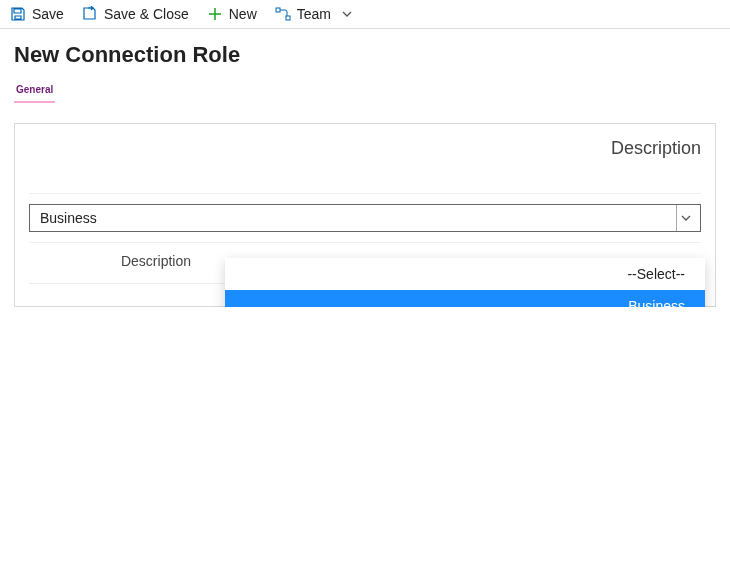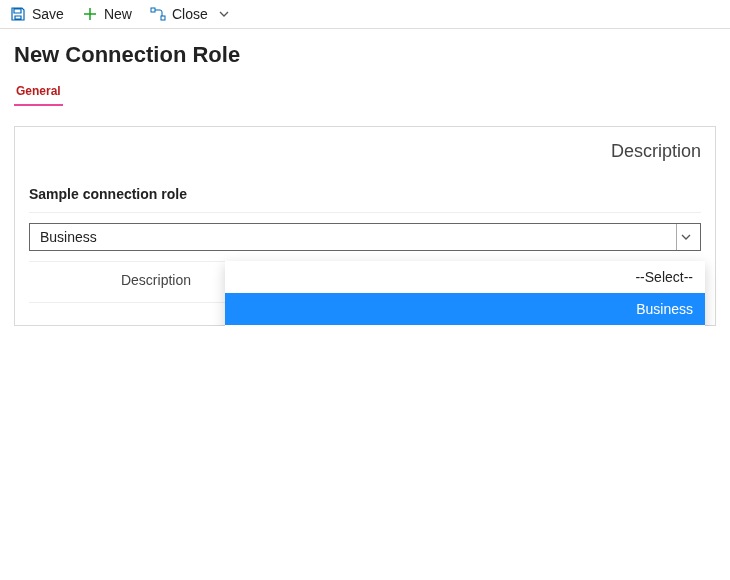--- a/index.html
+++ b/index.html
@@ -34,24 +34,24 @@
     margin: 13px 0 4px 14px;
   }
   .tabs {
     margin-left: 14px;
     margin-top: 10px;
     display: flex;
     border-bottom: none;
   }
   .tab {
     padding: 6px 2px 6px 2px;
-    font-size: 12px;
-    color: #b91c1c;
+    font-size: 10px;
+    color: #701a75;
     font-weight: 600;
-    border-bottom: 2px solid #ec4899;
+    border-bottom: 2px solid #f9a8d4;
     cursor: pointer;
   }
   .section-card {
     border: 1px solid #d9d9d9;
     margin: 20px 14px 0 14px;
     padding: 14px 14px 22px 14px;
     position: relative;
     text-align: right;
   }
   .section-title {
@@ -109,21 +109,21 @@
   .dropdown {
     position: absolute;
     left: 210px;
     top: 134px;
     width: 480px;
     background: #fff;
     box-shadow: 0 4px 12px rgba(0,0,0,0.18);
     z-index: 10;
   }
   .dropdown-item {
-    padding: 8px 12px;
+    padding: 8px 20px;
     font-size: 14px;
     cursor: pointer;
     color: #222;
   }
   .dropdown-item.highlight {
     background: #1a8cff;
     color: #fff;
   }
   .flow-caret { margin-left:2px; }
 </style>
@@ -135,53 +135,61 @@
     <span class="ico">
       <svg viewBox="0 0 16 16" width="16" height="16">
           <path d="M2 2h10l2 2v10H2V2zm2 1v4h7V3H4zm1 7h6v3H5v-3z" fill="none" stroke="#0067b8" stroke-width="1.2"></path>
         </svg>
     </span>
     <span>Save</span>
   </div>
   <div class="tool-btn">
     <span class="ico">
       <svg viewBox="0 0 16 16" width="16" height="16">
+          <path d="M2 2h9l2 2v9H2V2z" fill="none" stroke="#0067b8" stroke-width="1.2"></path>
+          <path d="M9 0l2 2-2 2M11 2H6" fill="none" stroke="#0067b8" stroke-width="1.2"></path>
+        </svg>
+    </span>
+    <span>Save &amp; Close</span>
+  </div>
+  <div class="tool-btn">
+    <span class="ico">
+      <svg viewBox="0 0 16 16" width="16" height="16">
           <path d="M8 2v12M2 8h12" stroke="#1aa321" stroke-width="1.5"></path>
         </svg>
     </span>
     <span>New</span>
   </div>
   <div class="tool-btn">
     <span class="ico">
       <svg viewBox="0 0 16 16" width="16" height="16">
           <rect x="1" y="2" width="4" height="4" fill="none" stroke="#0067b8" stroke-width="1"></rect>
           <rect x="11" y="10" width="4" height="4" fill="none" stroke="#0067b8" stroke-width="1"></rect>
           <path d="M5 4h5a2 2 0 0 1 2 2v4" fill="none" stroke="#0067b8" stroke-width="1"></path>
         </svg>
     </span>
-    <span>Close</span>
+    <span>Team</span>
     <span class="ico flow-caret">
       <svg class="caret-svg" viewBox="0 0 10 10">
           <path d="M1 3l4 4 4-4" fill="none" stroke="#555" stroke-width="1.3"></path>
         </svg>
     </span>
   </div>
 </div>
 
 <div class="page-title">New Connection Role</div>
 
 <div class="tabs">
   <div class="tab">General</div>
 </div>
 
 <div class="section-card">
   <div class="section-title">Description</div>
 
   <div class="form-row">
-    <div class="value-text">Sample connection role</div>
   </div>
 
   <div class="form-row">
     <div class="select-box">
       <span>Business</span>
       <span class="select-caret">
         <svg class="caret-svg" viewBox="0 0 10 10">
             <path d="M1 3l4 4 4-4" fill="none" stroke="#555" stroke-width="1.3"></path>
           </svg>
       </span>

